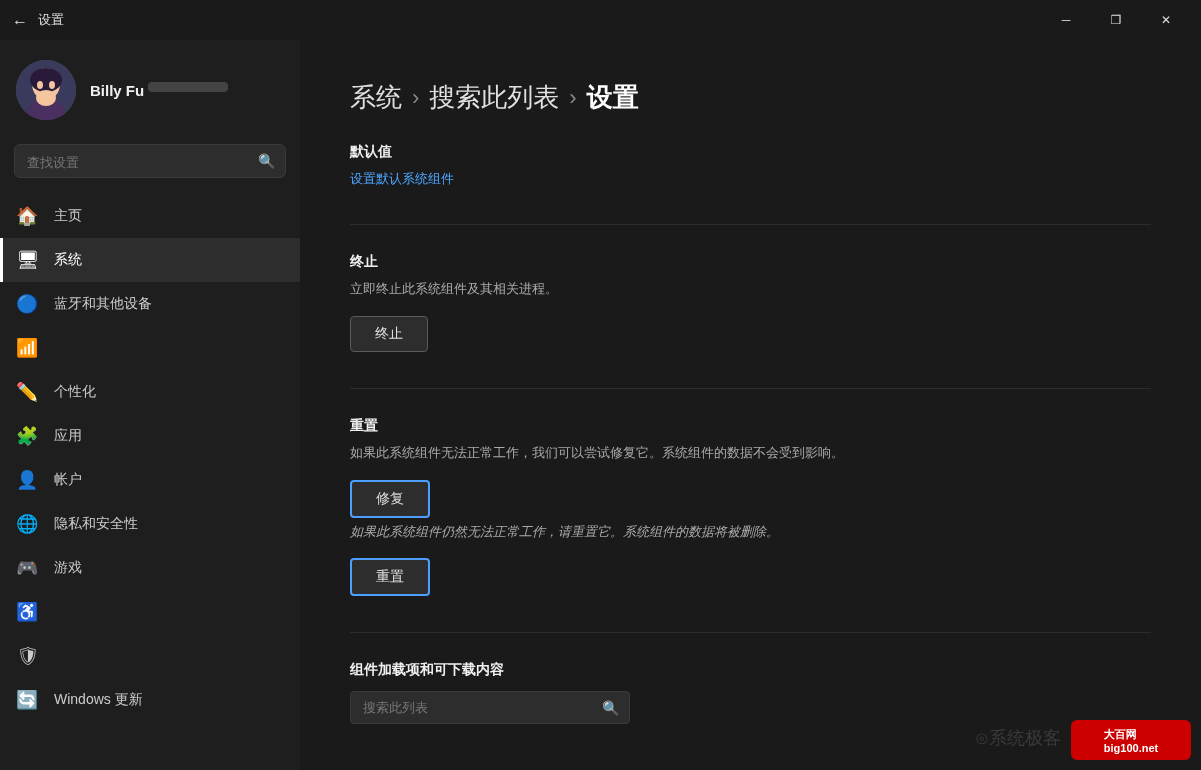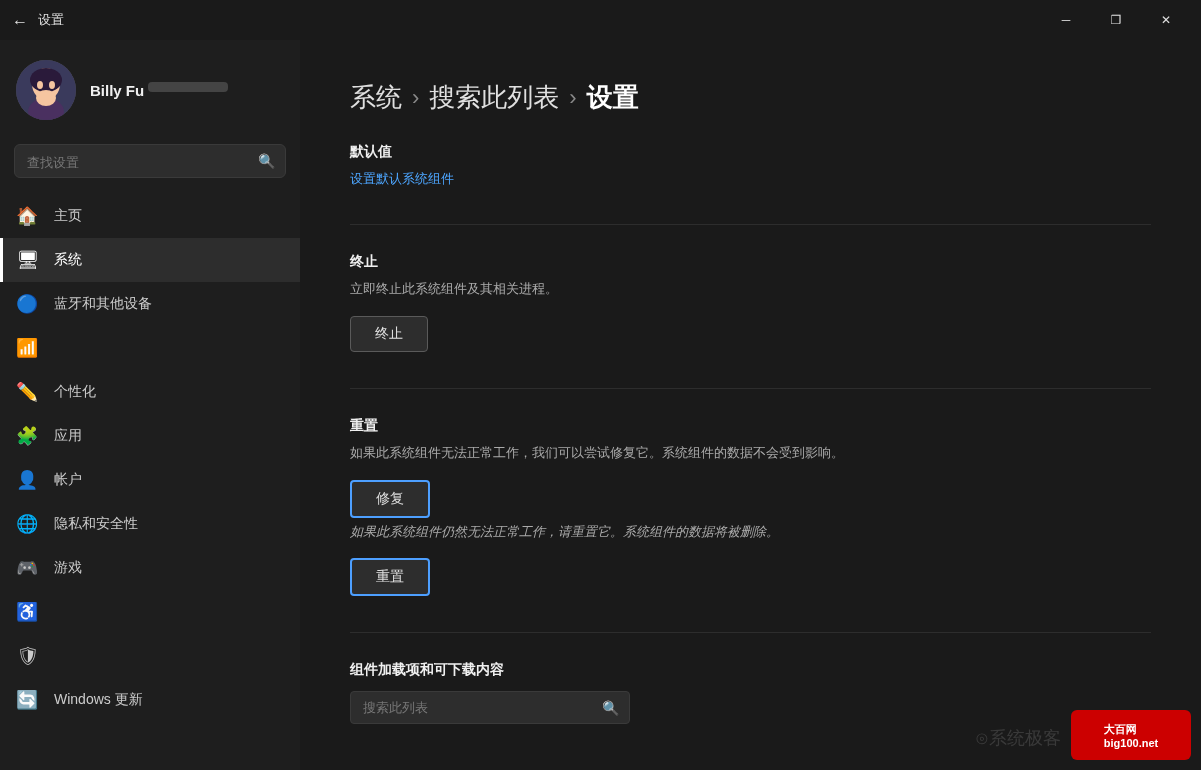--- a/index.html
+++ b/index.html
@@ -295,21 +295,21 @@
       user-select: none;
       z-index: 999;
     }
 
     
     .logo-badge {
       position: fixed;
       bottom: 10px;
       right: 10px;
       width: 120px;
-      height: 50px;
+      height: 40px;
       background: #cc0000;
       border-radius: 6px;
       display: flex;
       align-items: center;
       justify-content: center;
       font-size: 11px;
       color: #fff;
       font-weight: bold;
     }
 

